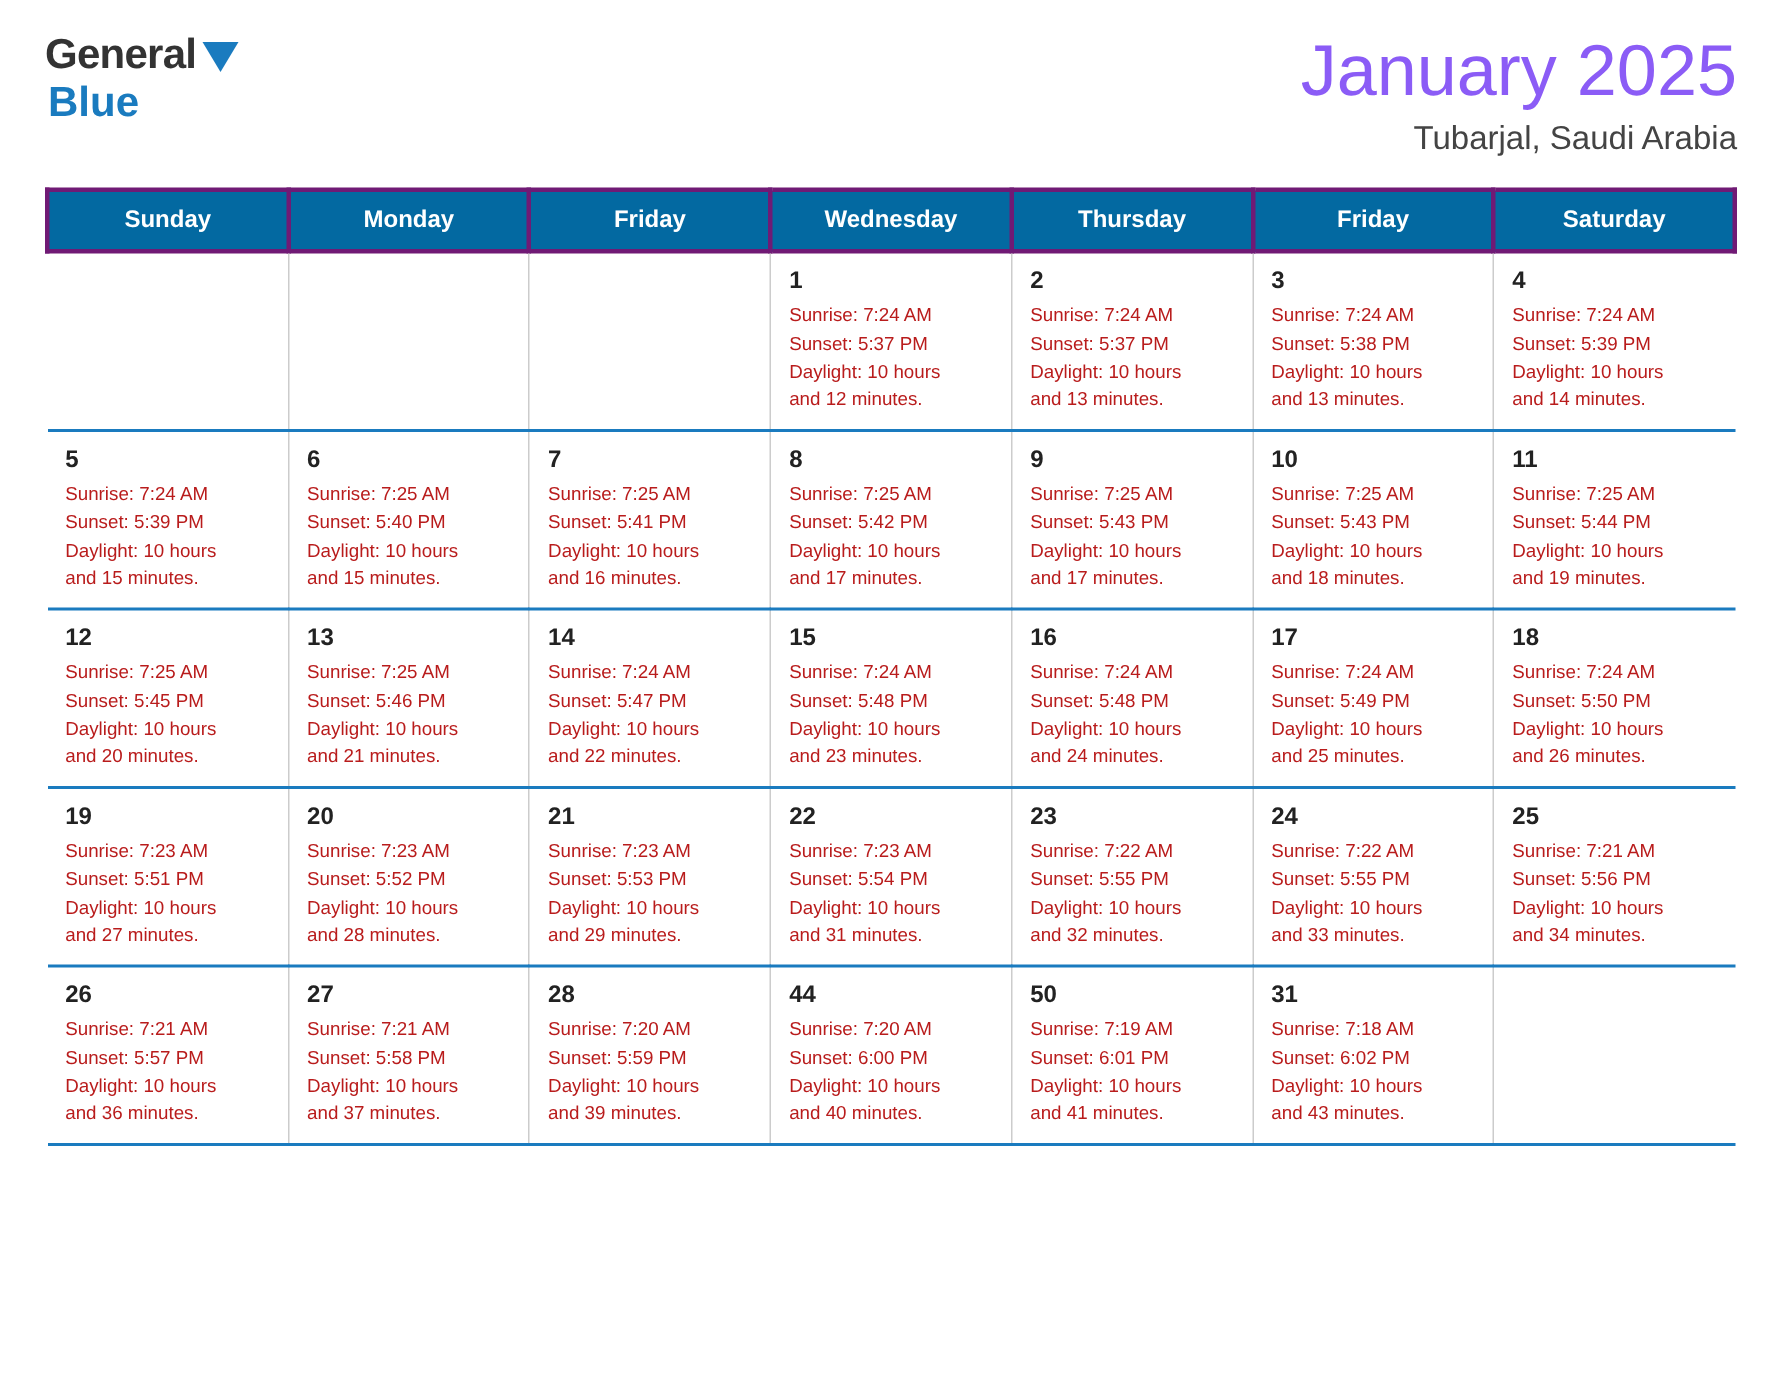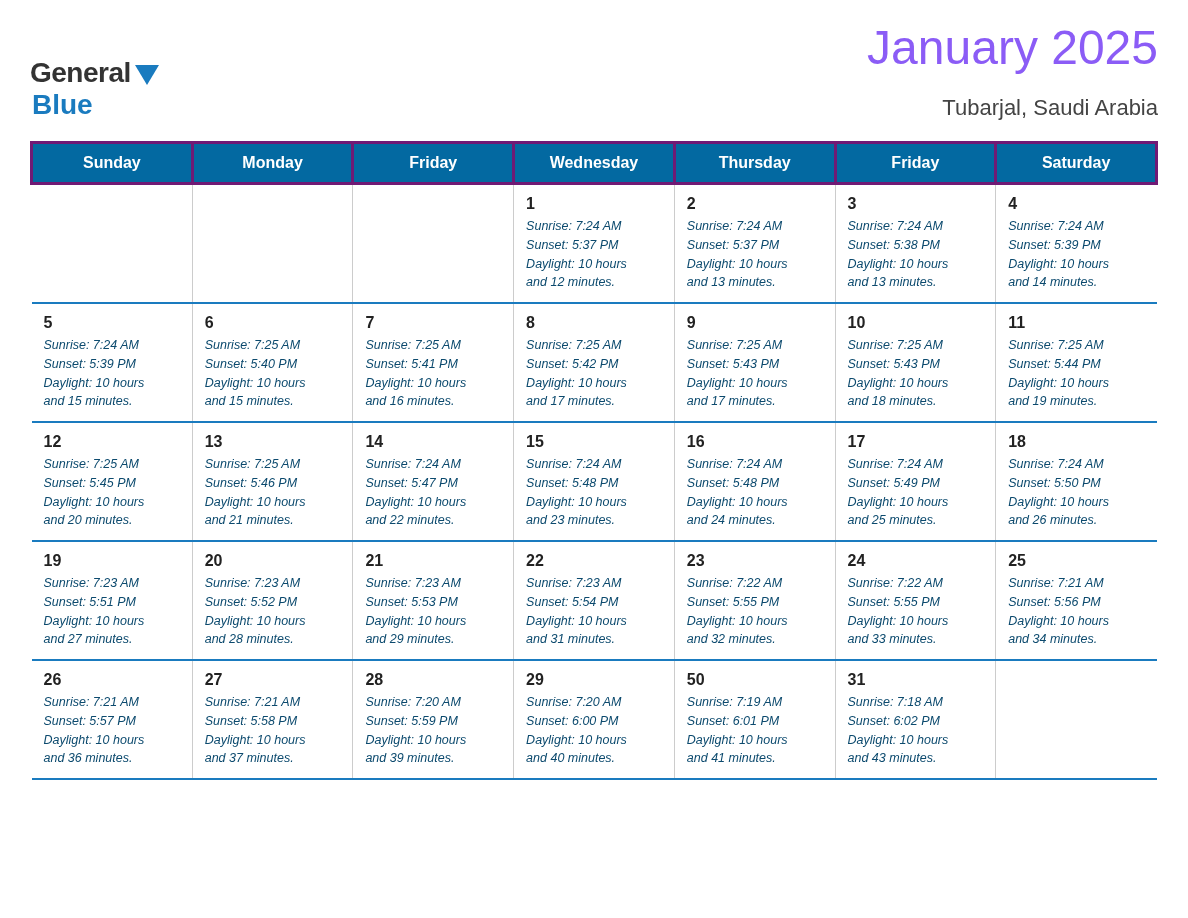--- a/index.html
+++ b/index.html
@@ -6,21 +6,21 @@
     body {
       font-family: Arial, sans-serif;
       background: #fff;
       width: 1188px;
       min-height: 918px;
       padding: 20px 30px;
     }
     .header {
       display: flex;
       justify-content: space-between;
-      align-items: flex-end;
+      align-items: flex-start;
       margin-bottom: 20px;
     }
     .logo {
       display: flex;
       flex-direction: column;
       align-items: flex-start;
     }
     .logo-top {
       display: flex;
       align-items: center;
@@ -50,21 +50,21 @@
       text-align: right;
     }
     .main-title {
       font-size: 48px;
       font-weight: normal;
       color: #8b5cf6;
     }
     .subtitle {
       font-size: 22px;
       color: #444;
-      margin-top: 20px;
+      margin-top: 4px;
     }
     .calendar {
       width: 100%;
       border-collapse: collapse;
     }
     .calendar thead tr th {
       background-color: #0369a1;
       color: #fff;
       font-size: 16px;
       font-weight: bold;
@@ -89,23 +89,22 @@
     }
     .day-number {
       font-size: 16px;
       font-weight: bold;
       color: #222;
       display: block;
       margin-bottom: 4px;
     }
     .day-info {
       font-size: 12.5px;
-      color: #0c4a6e;
+      color: #b91c1c;
       line-height: 1.5;
-      font-style: italic;
     }
     .empty-cell {
       background: #fff;
     }
   </style>
 </head>
 <body>
 
 <div class="header">
   <div class="logo">
@@ -252,21 +251,21 @@
         </td>
         <td>
           <span class="day-number">27</span>
           <div class="day-info">Sunrise: 7:21 AM<br>Sunset: 5:58 PM<br>Daylight: 10 hours<br>and 37 minutes.</div>
         </td>
         <td>
           <span class="day-number">28</span>
           <div class="day-info">Sunrise: 7:20 AM<br>Sunset: 5:59 PM<br>Daylight: 10 hours<br>and 39 minutes.</div>
         </td>
         <td>
-          <span class="day-number">29</span>
+          <span class="day-number">44</span>
           <div class="day-info">Sunrise: 7:20 AM<br>Sunset: 6:00 PM<br>Daylight: 10 hours<br>and 40 minutes.</div>
         </td>
         <td>
           <span class="day-number">50</span>
           <div class="day-info">Sunrise: 7:19 AM<br>Sunset: 6:01 PM<br>Daylight: 10 hours<br>and 41 minutes.</div>
         </td>
         <td>
           <span class="day-number">31</span>
           <div class="day-info">Sunrise: 7:18 AM<br>Sunset: 6:02 PM<br>Daylight: 10 hours<br>and 43 minutes.</div>
         </td>

